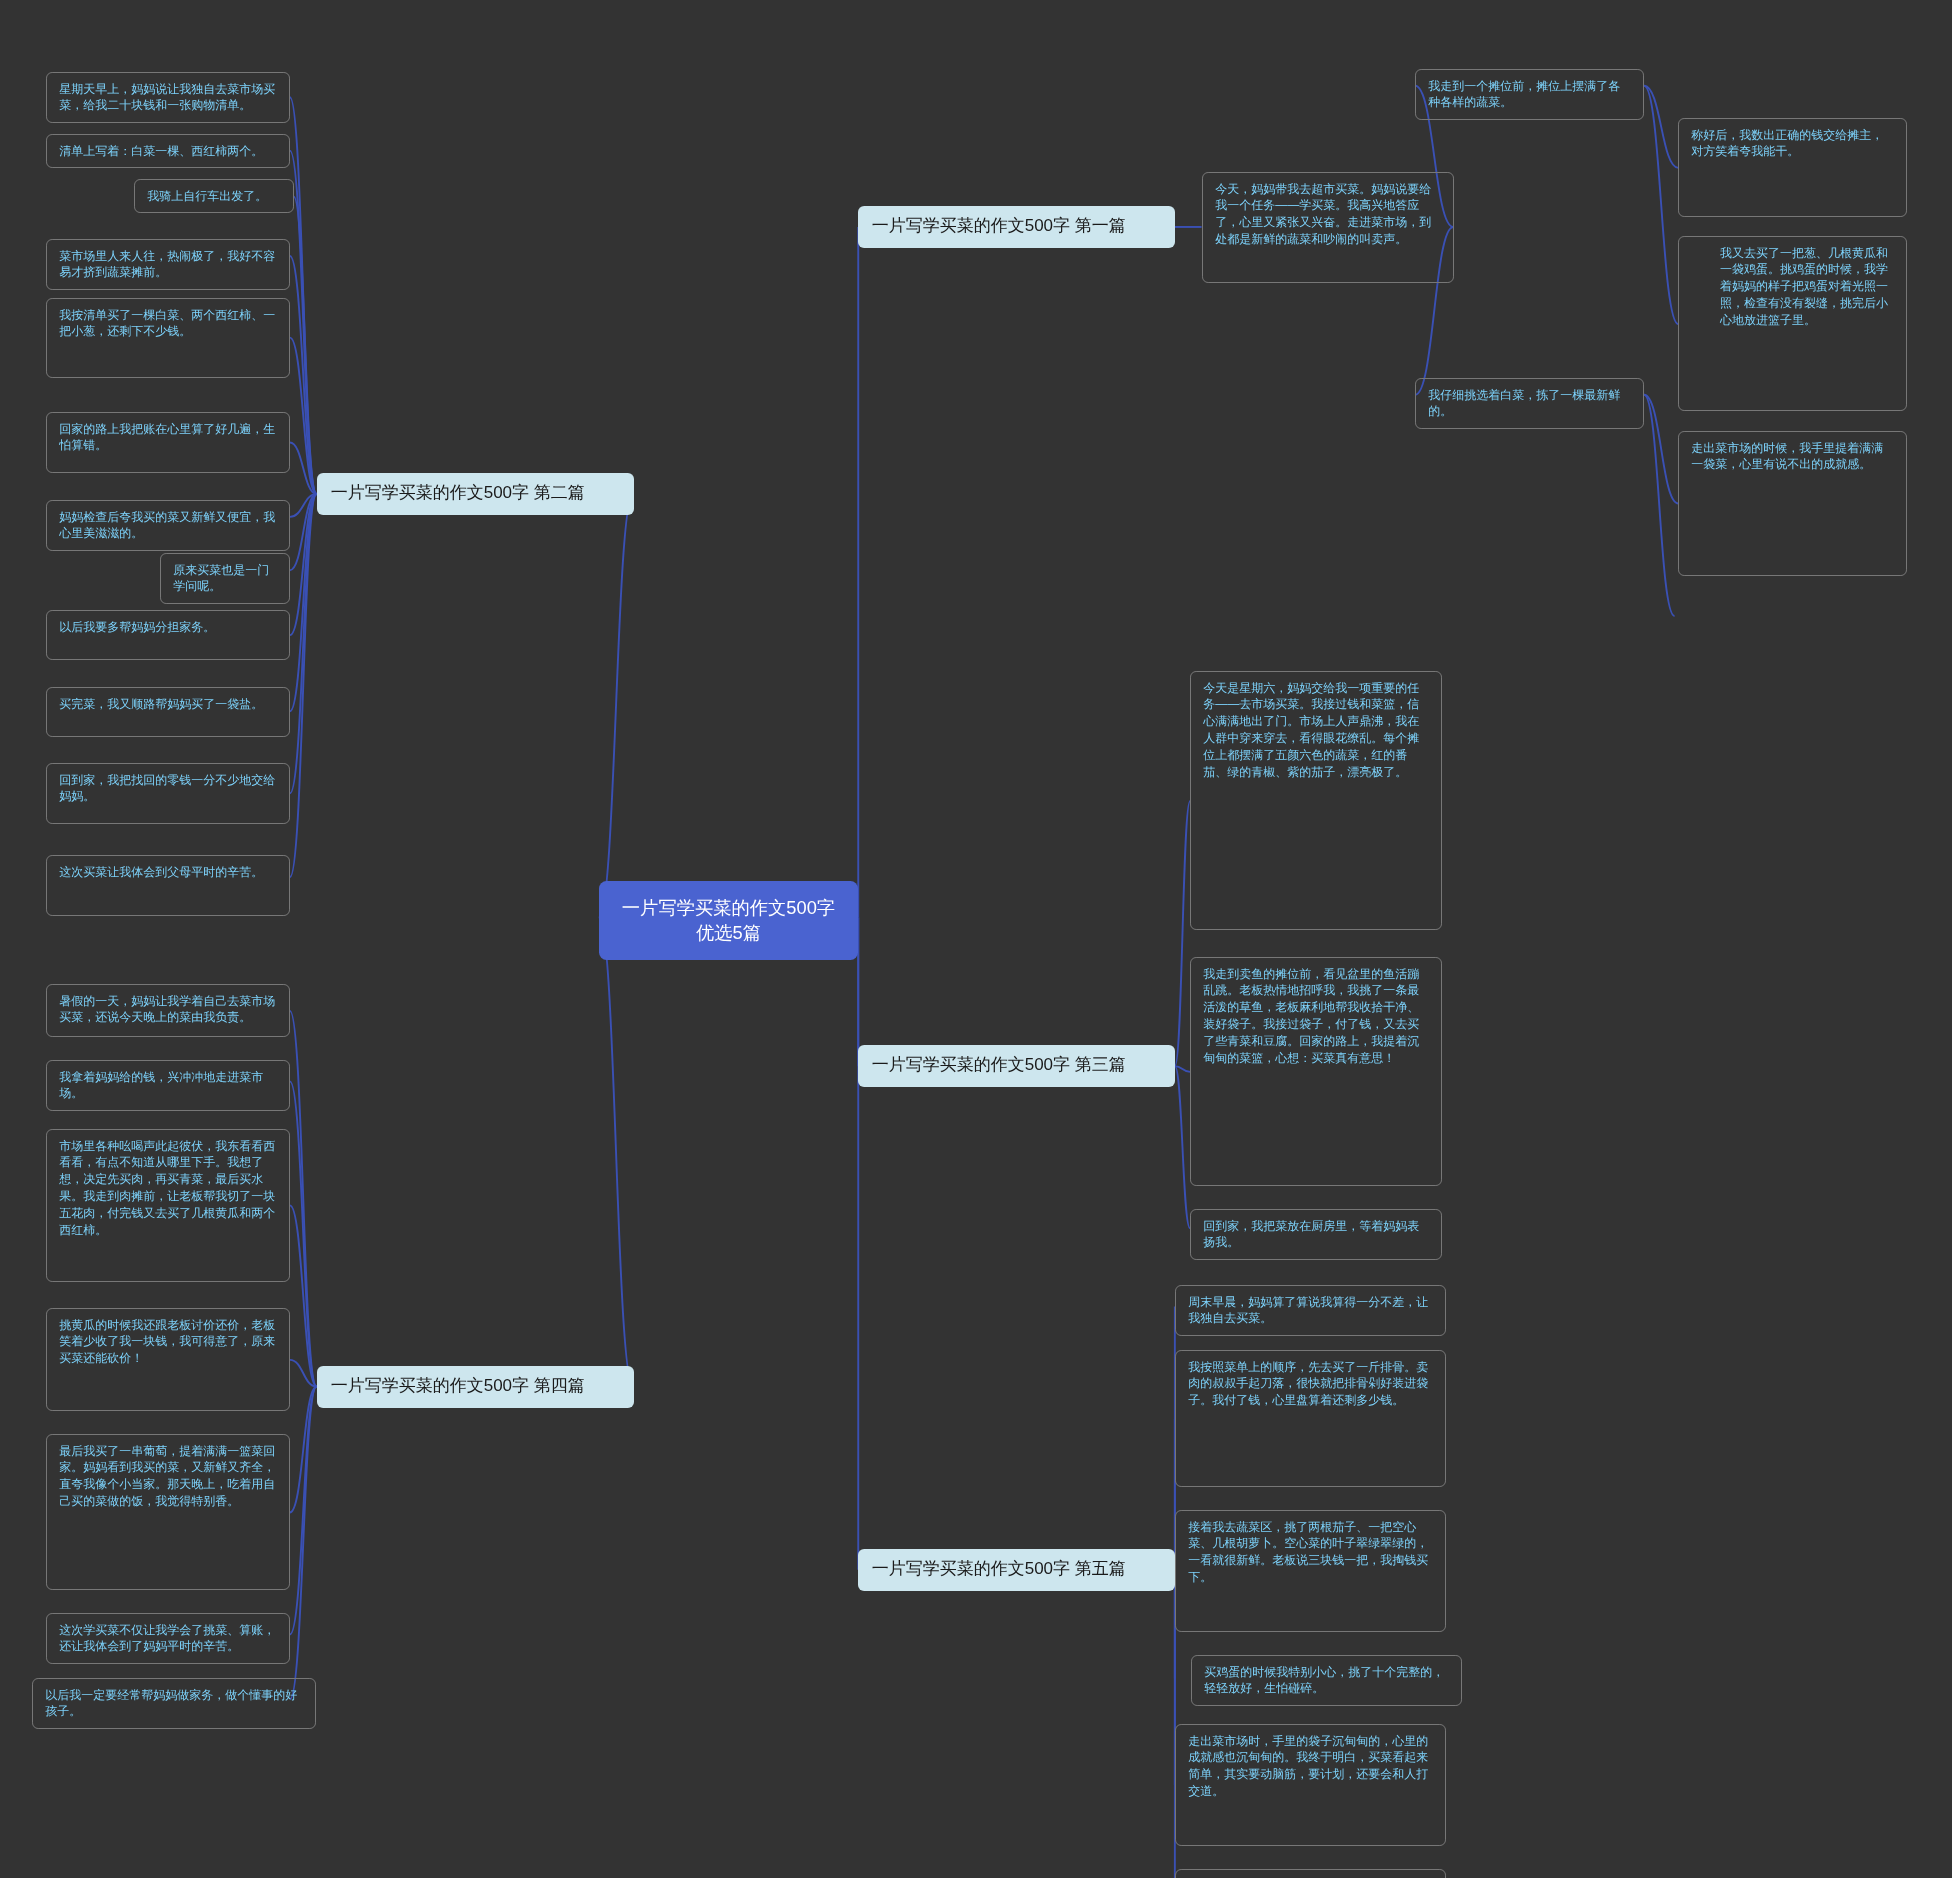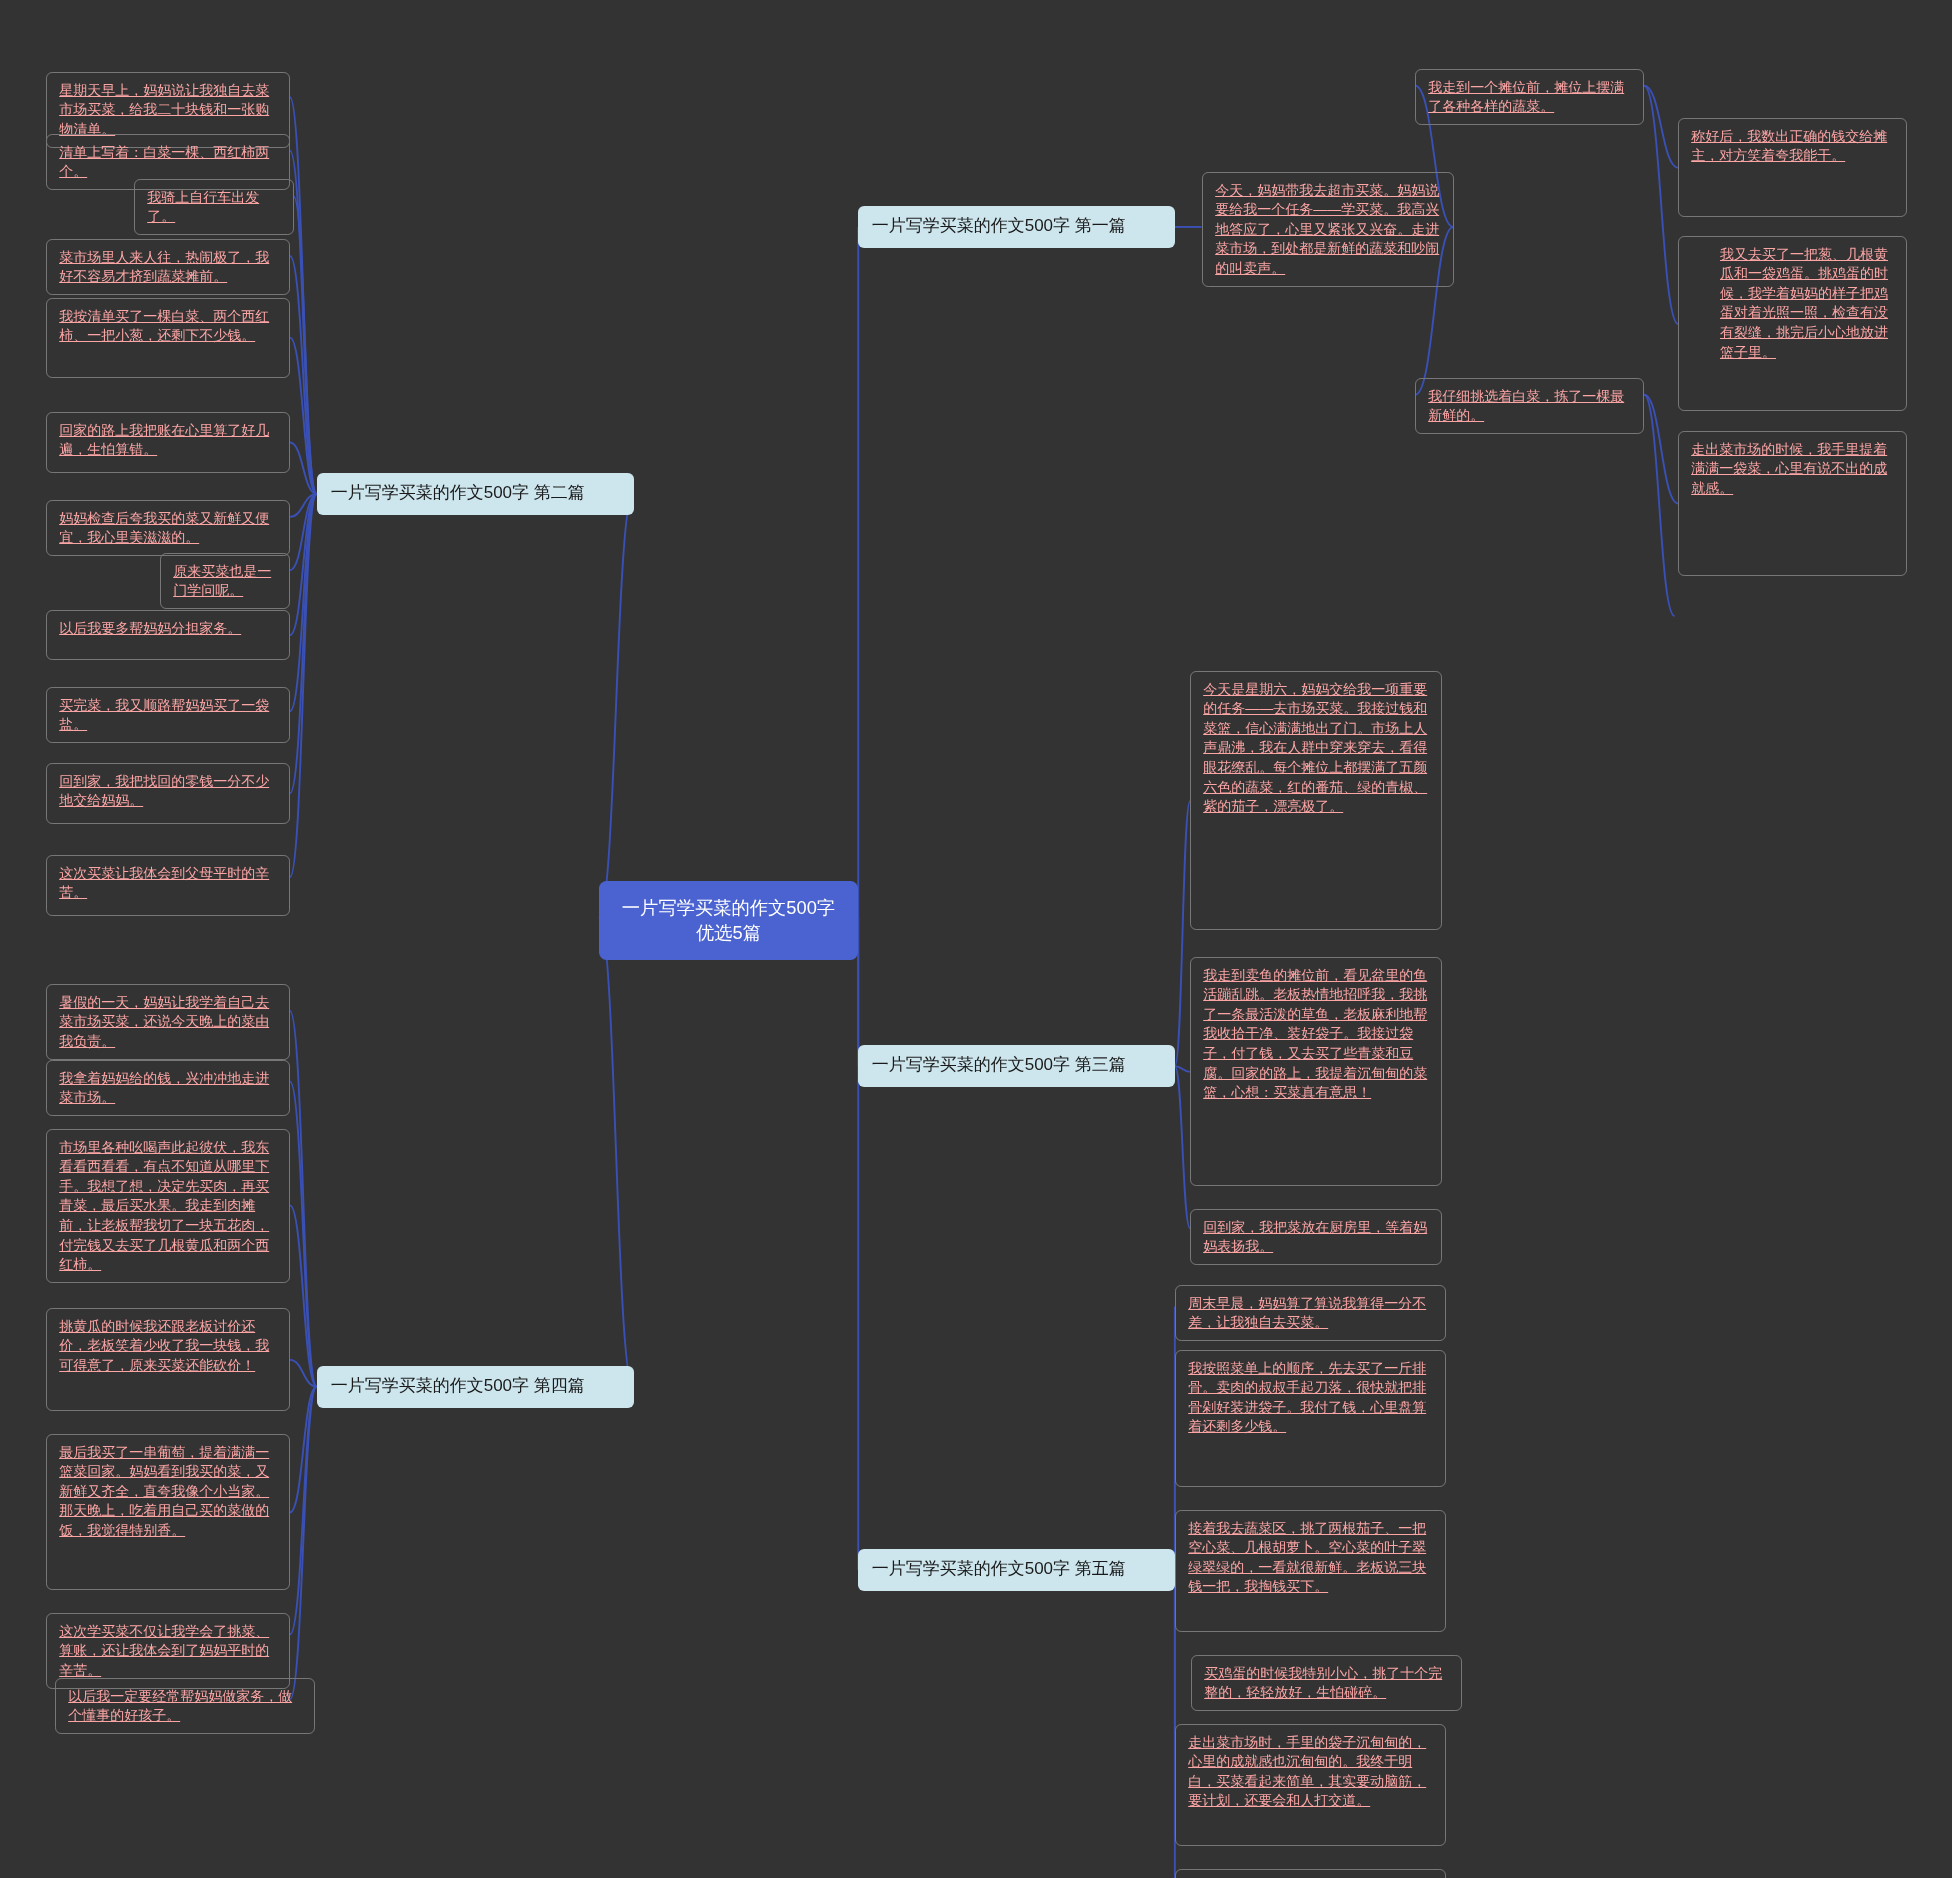--- a/index.html
+++ b/index.html
@@ -42,24 +42,23 @@
   }
   .branch {
     background: #cde6ee;
     color: #1a1a1a;
     border-radius: 6.1px;
     font-size: 17px;
     padding: 7.6px 13.7px;
   }
   .leaf {
     border: 0.8px solid #777;
-    color: #fca5a5;
+    color: #7dd3fc;
     background: transparent;
-    font-size: 14px;
-    text-decoration: underline;
+    font-size: 12px;
   }
 </style>
 </head>
 <body>
 
 <div class="canvas">
   <svg class="lines" viewBox="0 0 2560 2463" width="1953" height="1879">
       <path d="M 1125 1202.5 C 1125 1202.5 1125 297.5 1125 297.5" stroke="#3a50b4" fill="none" stroke-width="2.5"></path>
       <path d="M 1125 1202.5 C 1125 1202.5 1125 1397.5 1125 1397.5" stroke="#3a50b4" fill="none" stroke-width="2.5"></path>
       <path d="M 1125 1202.5 C 1125 1202.5 1125 2057.5 1125 2057.5" stroke="#3a50b4" fill="none" stroke-width="2.5"></path>
@@ -131,21 +130,21 @@
     <div class="node leaf" style="left: 46px; top: 847px; width: 244px; min-height: 61px; margin-top: 8px;">这次买菜让我体会到父母平时的辛苦。</div>
     <div class="node leaf" style="left: 1190px; top: 671px; width: 252px; min-height: 259px;">今天是星期六，妈妈交给我一项重要的任务——去市场买菜。我接过钱和菜篮，信心满满地出了门。市场上人声鼎沸，我在人群中穿来穿去，看得眼花缭乱。每个摊位上都摆满了五颜六色的蔬菜，红的番茄、绿的青椒、紫的茄子，漂亮极了。</div>
     <div class="node leaf" style="left: 1190px; top: 957px; width: 252px; min-height: 229px;">我走到卖鱼的摊位前，看见盆里的鱼活蹦乱跳。老板热情地招呼我，我挑了一条最活泼的草鱼，老板麻利地帮我收拾干净、装好袋子。我接过袋子，付了钱，又去买了些青菜和豆腐。回家的路上，我提着沉甸甸的菜篮，心想：买菜真有意思！</div>
     <div class="node leaf" style="left: 1190px; top: 1209px; width: 252px; min-height: 38px;">回到家，我把菜放在厨房里，等着妈妈表扬我。</div>
     <div class="node leaf" style="left: 46px; top: 984px; width: 244px; min-height: 53px;">暑假的一天，妈妈让我学着自己去菜市场买菜，还说今天晚上的菜由我负责。</div>
     <div class="node leaf" style="left: 46px; top: 1060px; width: 244px; min-height: 42px;">我拿着妈妈给的钱，兴冲冲地走进菜市场。</div>
     <div class="node leaf" style="left: 46px; top: 1129px; width: 244px; min-height: 153px;">市场里各种吆喝声此起彼伏，我东看看西看看，有点不知道从哪里下手。我想了想，决定先买肉，再买青菜，最后买水果。我走到肉摊前，让老板帮我切了一块五花肉，付完钱又去买了几根黄瓜和两个西红柿。</div>
     <div class="node leaf" style="left: 46px; top: 1308px; width: 244px; min-height: 103px;">挑黄瓜的时候我还跟老板讨价还价，老板笑着少收了我一块钱，我可得意了，原来买菜还能砍价！</div>
     <div class="node leaf" style="left: 46px; top: 1434px; width: 244px; min-height: 156px;">最后我买了一串葡萄，提着满满一篮菜回家。妈妈看到我买的菜，又新鲜又齐全，直夸我像个小当家。那天晚上，吃着用自己买的菜做的饭，我觉得特别香。</div>
     <div class="node leaf" style="left: 46px; top: 1613px; width: 244px; min-height: 42px;">这次学买菜不仅让我学会了挑菜、算账，还让我体会到了妈妈平时的辛苦。</div>
-    <div class="node leaf" style="left: 55px; top: 1678px; width: 260px; min-height: 42px;">以后我一定要经常帮妈妈做家务，做个懂事的好孩子。</div>
+    <div class="node leaf" style="left: 32px; top: 1678px; width: 284px; min-height: 42px;">以后我一定要经常帮妈妈做家务，做个懂事的好孩子。</div>
     <div class="node leaf" style="left: 1175px; top: 1285px; width: 271px; min-height: 42px;">周末早晨，妈妈算了算说我算得一分不差，让我独自去买菜。</div>
     <div class="node leaf" style="left: 1175px; top: 1350px; width: 271px; min-height: 137px;">我按照菜单上的顺序，先去买了一斤排骨。卖肉的叔叔手起刀落，很快就把排骨剁好装进袋子。我付了钱，心里盘算着还剩多少钱。</div>
     <div class="node leaf" style="left: 1175px; top: 1510px; width: 271px; min-height: 122px;">接着我去蔬菜区，挑了两根茄子、一把空心菜、几根胡萝卜。空心菜的叶子翠绿翠绿的，一看就很新鲜。老板说三块钱一把，我掏钱买下。</div>
     <div class="node leaf" style="left: 1175px; top: 1655px; width: 271px; min-height: 46px; margin-left: 16px;">买鸡蛋的时候我特别小心，挑了十个完整的，轻轻放好，生怕碰碎。</div>
     <div class="node leaf" style="left: 1175px; top: 1724px; width: 271px; min-height: 122px;">走出菜市场时，手里的袋子沉甸甸的，心里的成就感也沉甸甸的。我终于明白，买菜看起来简单，其实要动脑筋，要计划，还要会和人打交道。</div>
     <div class="node leaf" style="left: 1175px; top: 1869px; width: 271px; min-height: 42px;">以后我还想学做菜，这样就能给爸爸妈妈做饭了。</div>
   </div>
 
 
 </body></html>

